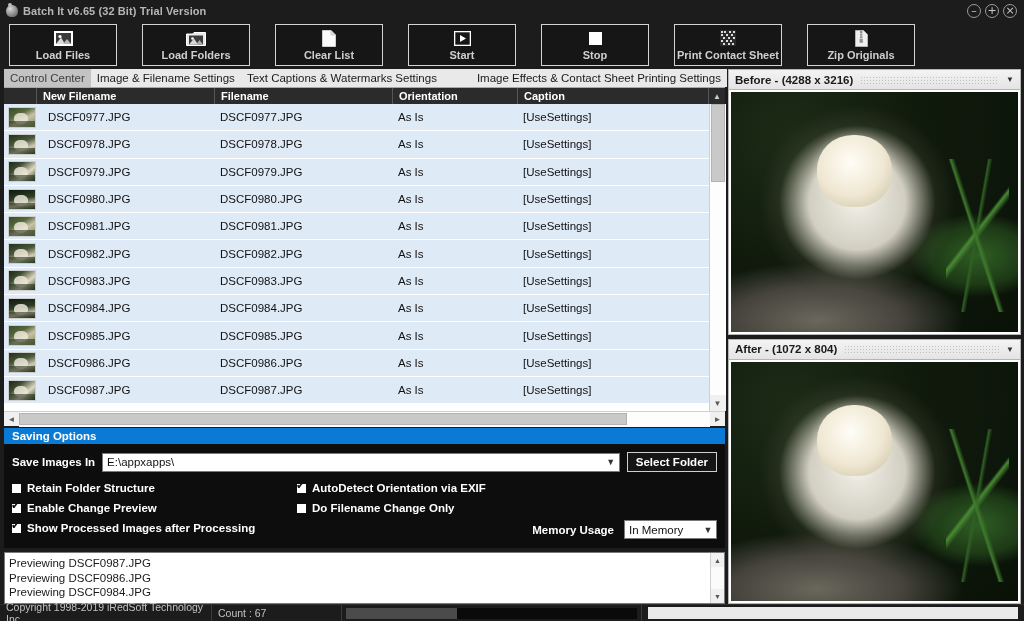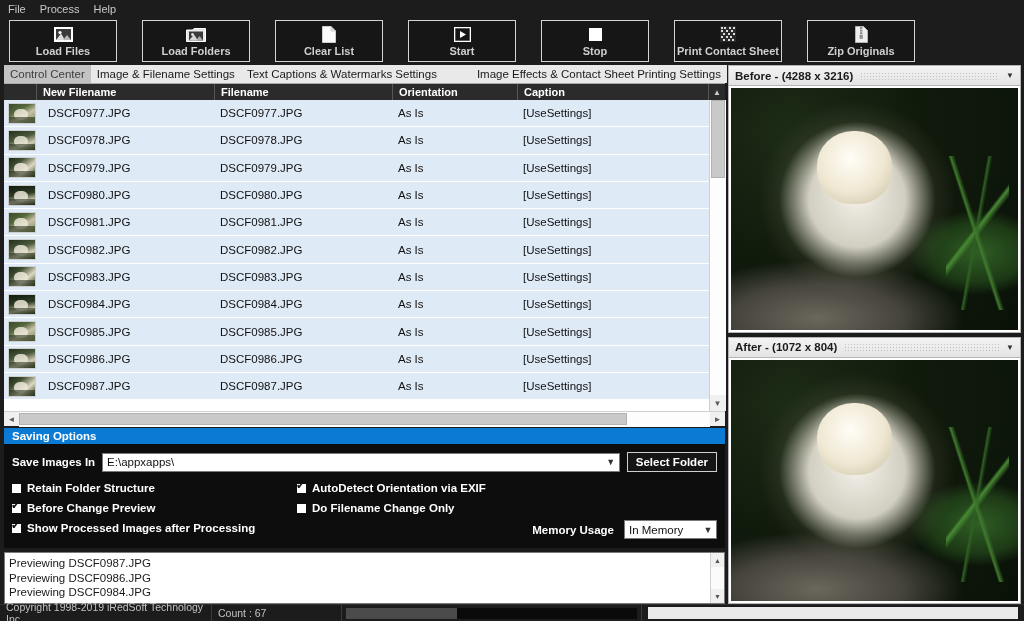--- a/index.html
+++ b/index.html
@@ -263,26 +263,36 @@
   .sb-prog-outer { width: 100%; height: 11px; background: #0a0a0a; }
   .sb-prog-inner { height: 11px; background: #4b4b4b; }
   .sb-blank { flex: 1 1 auto; padding: 0 6px; }
   .sb-blank-inner { width: 100%; height: 12px; background: #eaeaea; }
 </style>
 </head>
 <body>
 
 <div class="app">
 
-
-  <div class="menubar">
-    <div class="menu-item">File</div>
-    <div class="menu-item">Process</div>
-    <div class="menu-item">Help</div>
+  <div class="titlebar">
+    <div class="title-icon"></div>
+    <div class="title-text">Batch It v6.65 (32 Bit) Trial Version</div>
+    <div class="wincontrols">
+      <div class="wbtn">
+          <span>–</span>
+        </div>
+      <div class="wbtn">
+          <span>+</span>
+        </div>
+      <div class="wbtn">
+          <span>×</span>
+        </div>
+    </div>
   </div>
+
 
   <div class="toolbar">
 
     <div class="tbtn">
       <div class="ico">
         <svg width="19" height="15" viewBox="0 0 19 15">
             <rect x="0.5" y="0.5" width="18" height="14" fill="#fff" stroke="#fff"></rect>
             <rect x="2" y="2" width="15" height="11" fill="#3b3b3b"></rect>
             <circle cx="6" cy="5.5" r="1.6" fill="#fff"></circle>
             <path d="M2 13 L7 6.5 L11 13 Z" fill="#dcdcdc"></path>
@@ -520,21 +530,21 @@
           </div>
 
           <div class="checkcols">
             <div class="ccol-l">
               <div class="chk-line">
                 <span class="cbox"></span>
                 <span class="lbl-dark">Retain Folder Structure</span>
               </div>
               <div class="chk-line">
                 <span class="cbox checked"></span>
-                <span class="lbl-dark">Before Change Preview</span>
+                <span class="lbl-dark">Enable Change Preview</span>
               </div>
               <div class="chk-line">
                 <span class="cbox checked"></span>
                 <span class="lbl-dark">Show Processed Images after Processing</span>
               </div>
             </div>
             <div class="ccol-r">
               <div class="chk-line">
                 <span class="cbox checked"></span>
                 <span class="lbl-dark">AutoDetect Orientation via EXIF</span>

